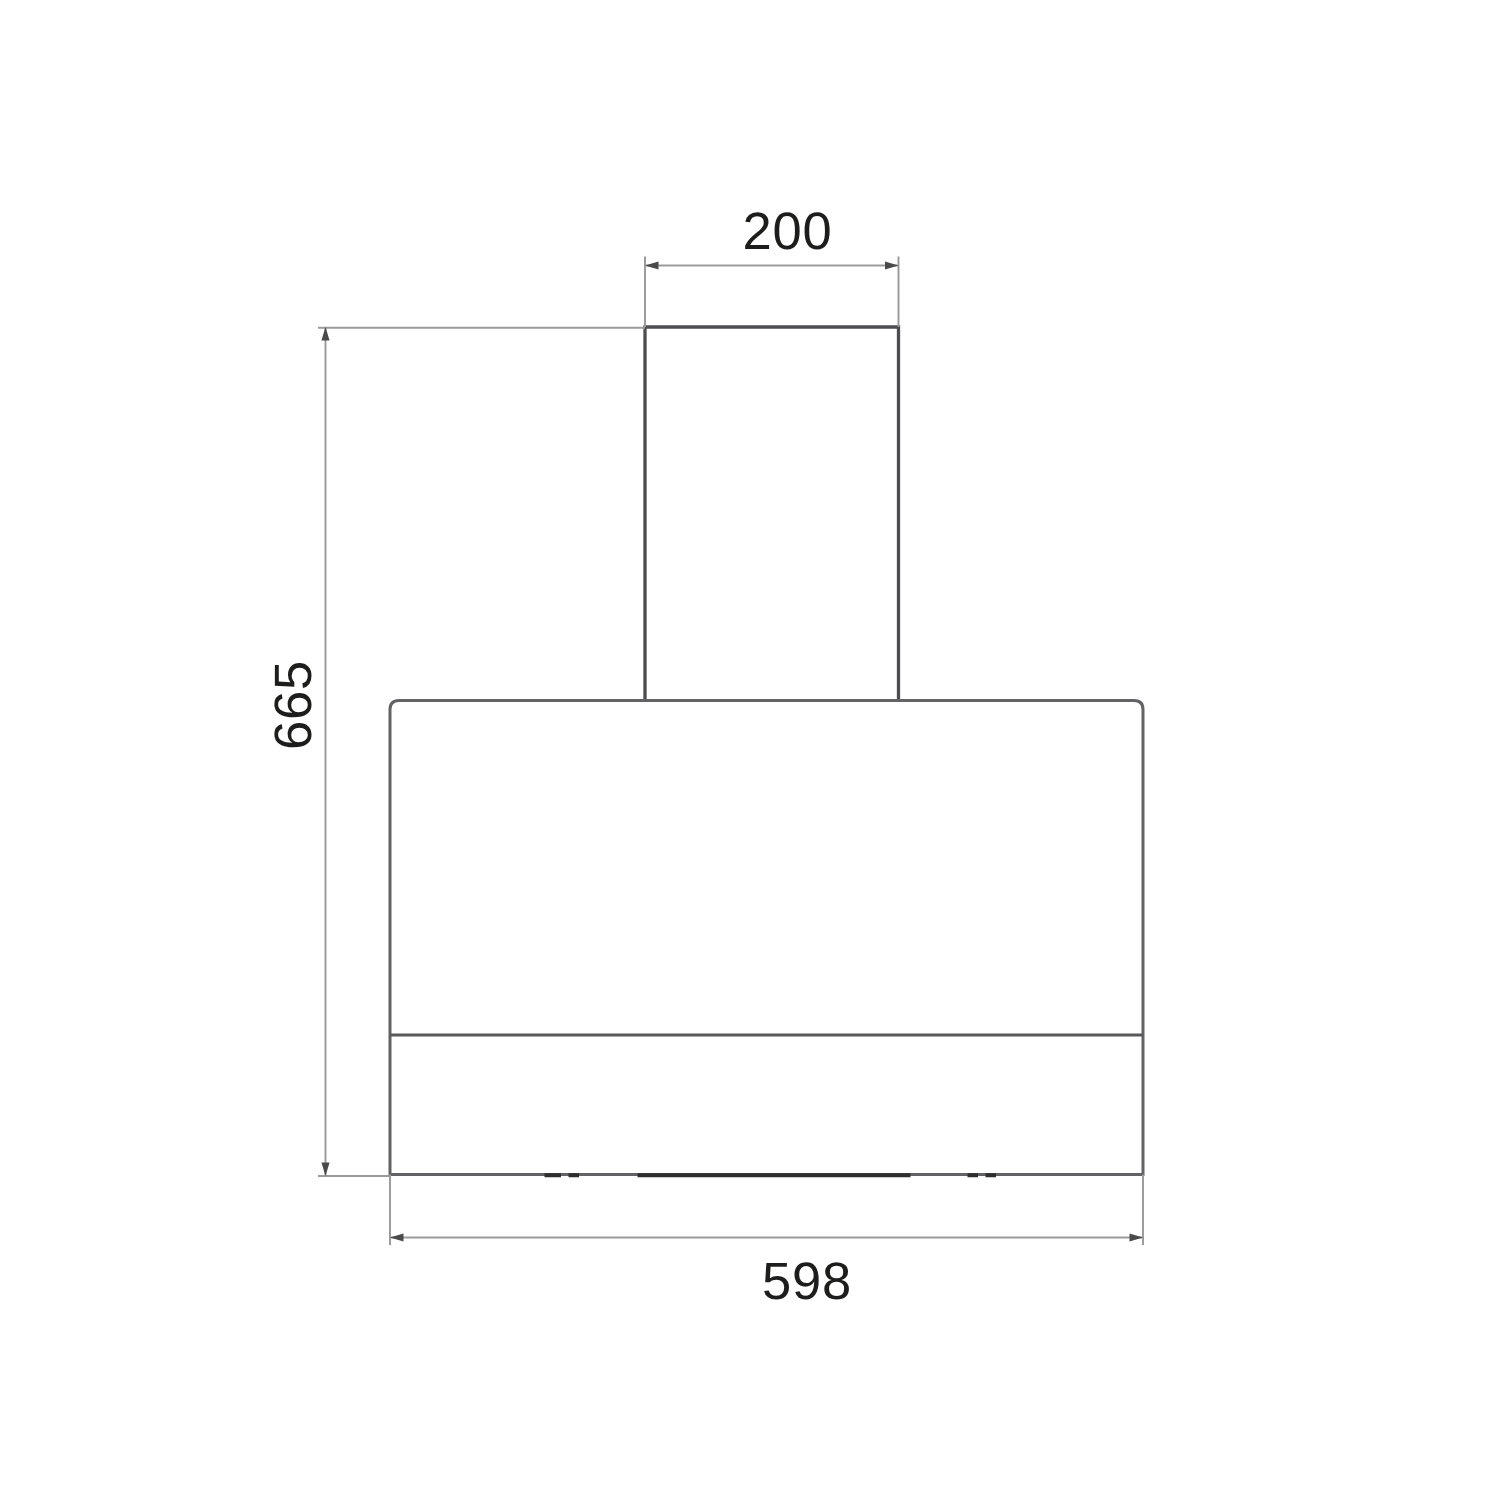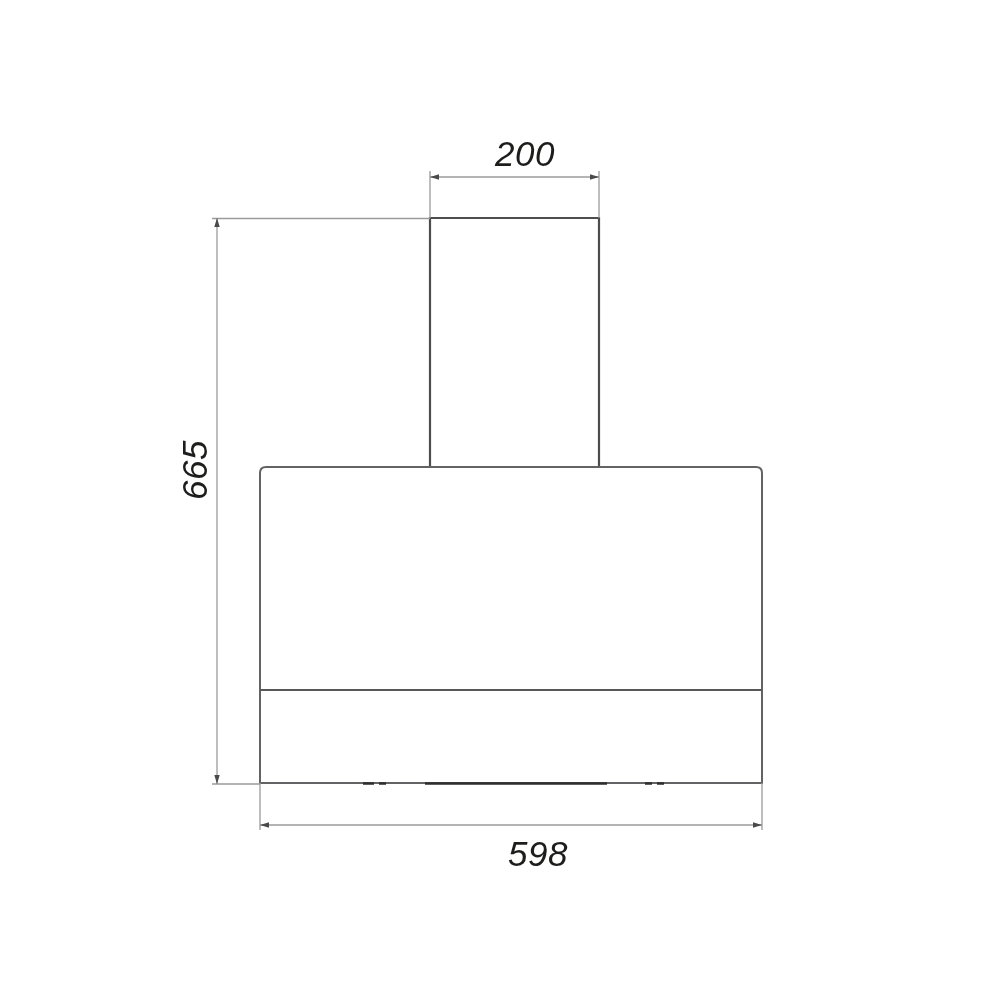--- a/index.html
+++ b/index.html
@@ -6,21 +6,20 @@
     margin: 0;
     padding: 0;
     background: #ffffff;
   }
   .canvas {
     position: relative;
     width: 1000px;
     height: 1000px;
     background: #ffffff;
     overflow: hidden;
-    font-style: italic;
   }
   svg {
     display: block;
   }
   .dim-text {
     font-family: "Liberation Sans", "DejaVu Sans", sans-serif;
     font-size: 35px;
     letter-spacing: 0.5px;
   }
 </style>

